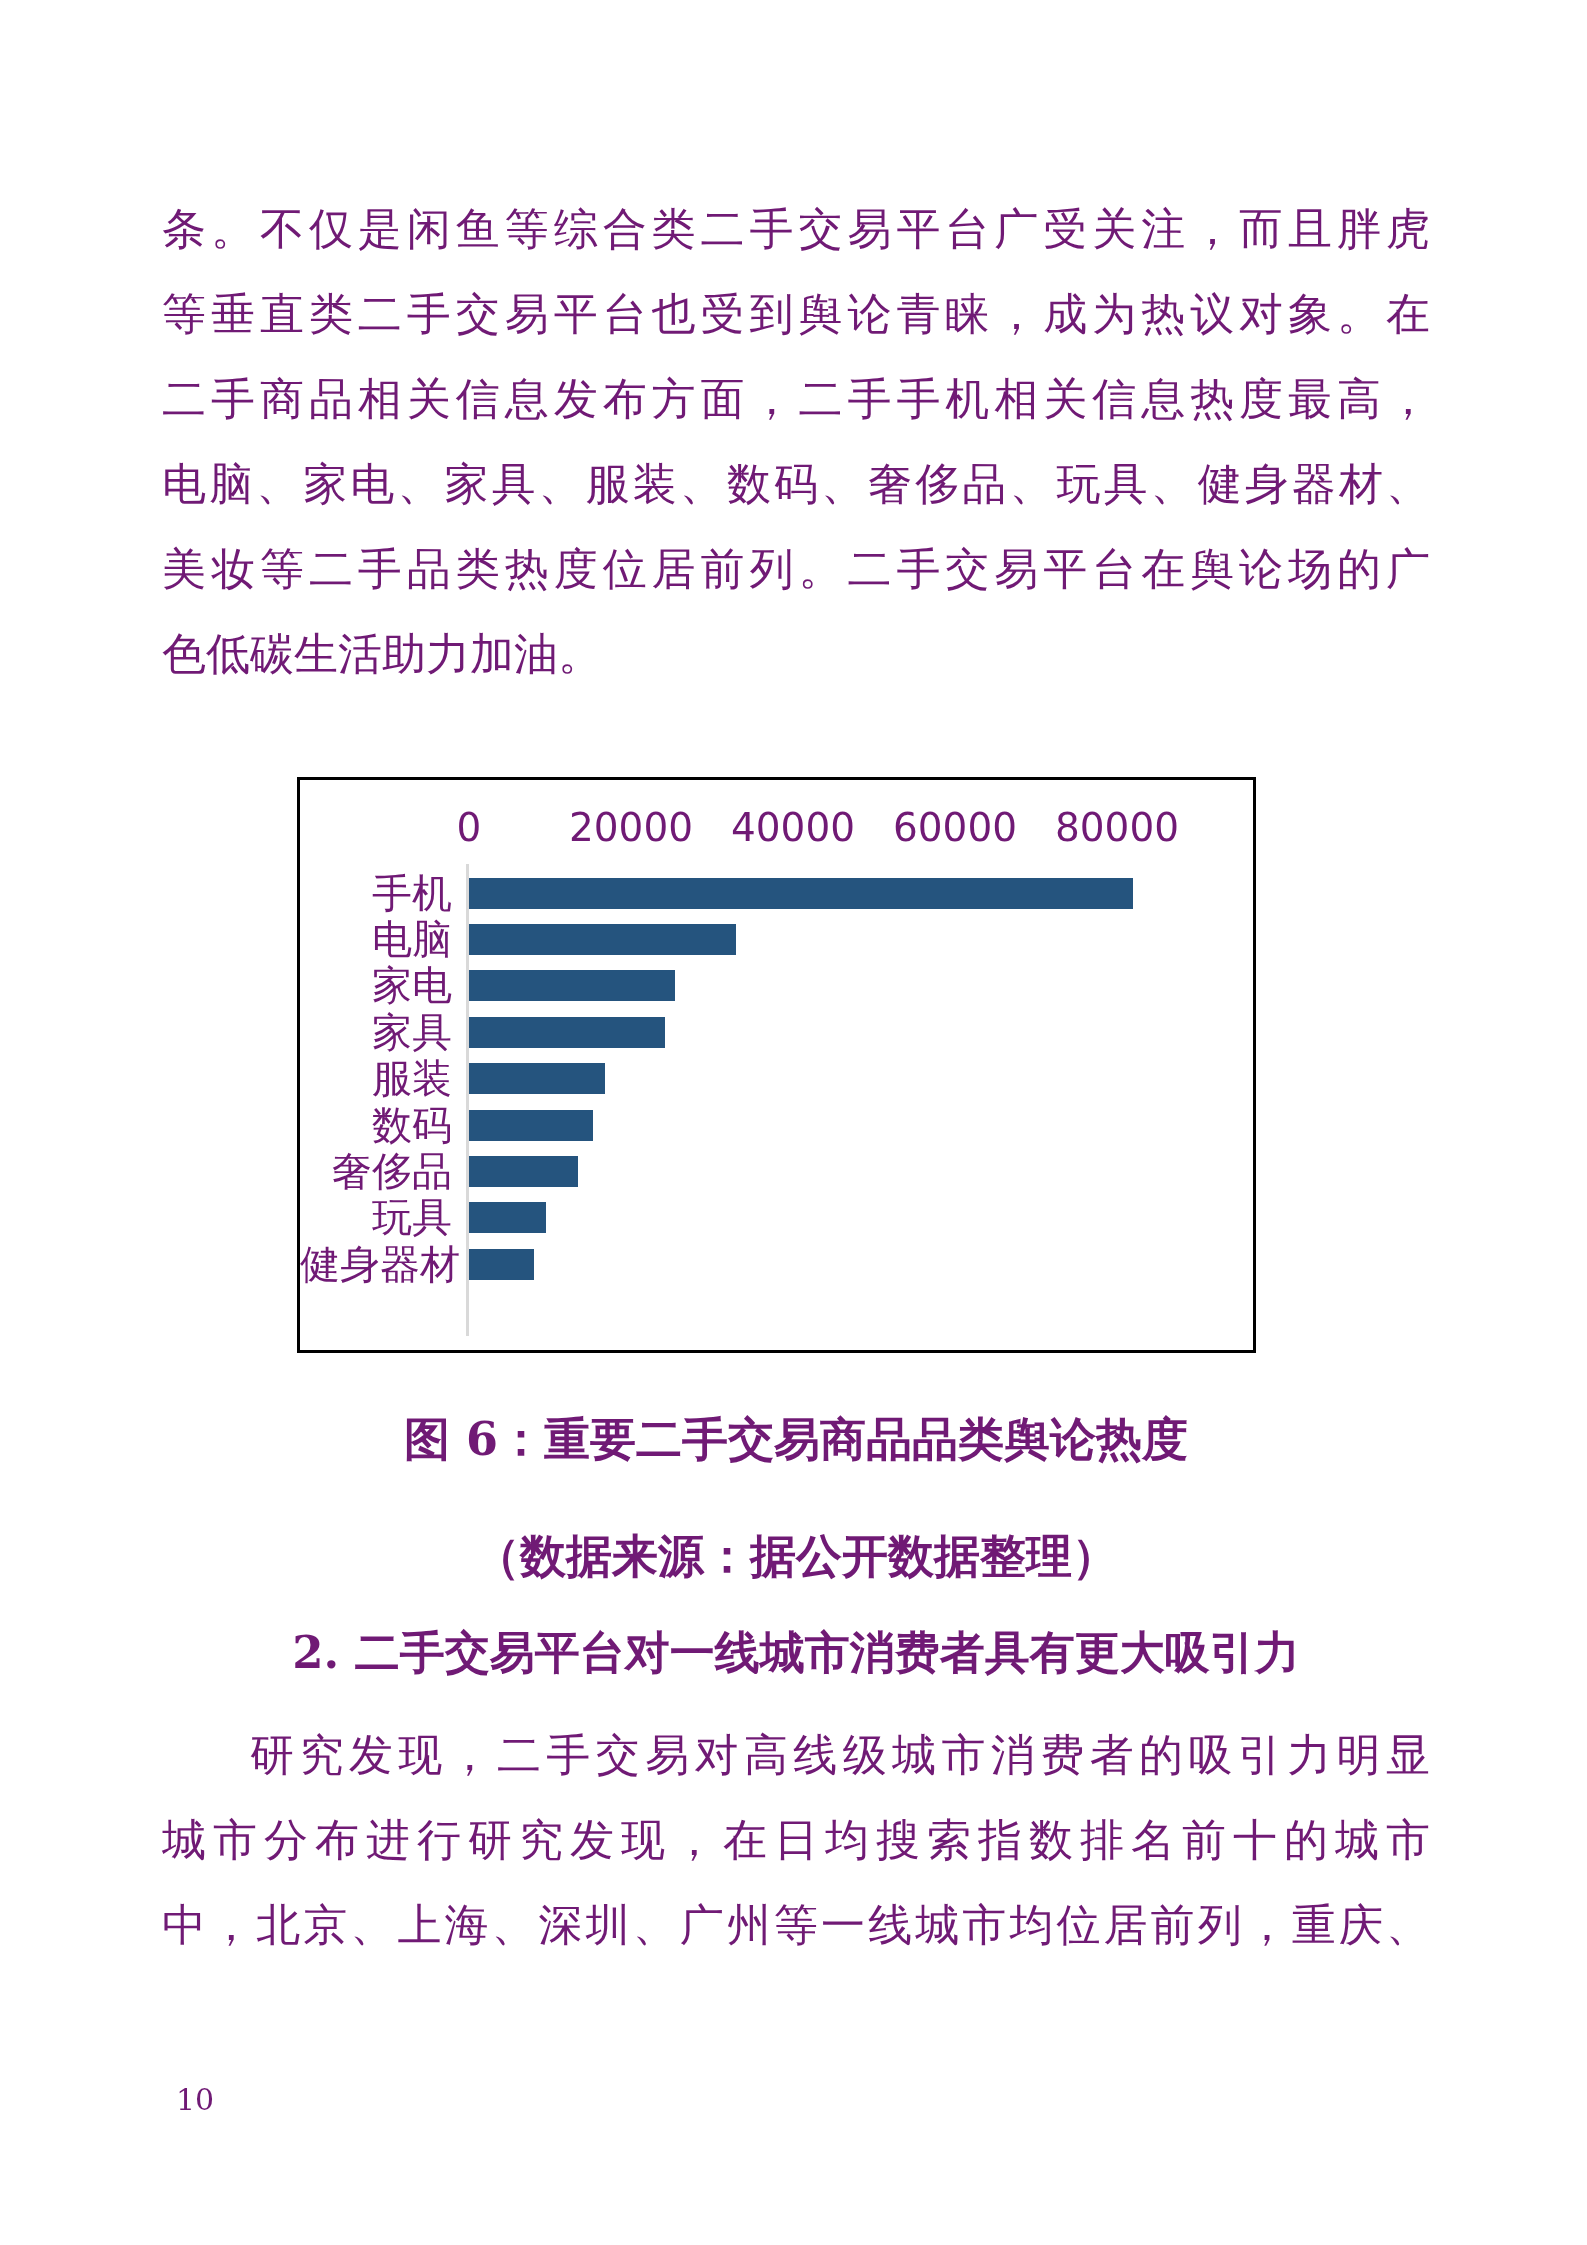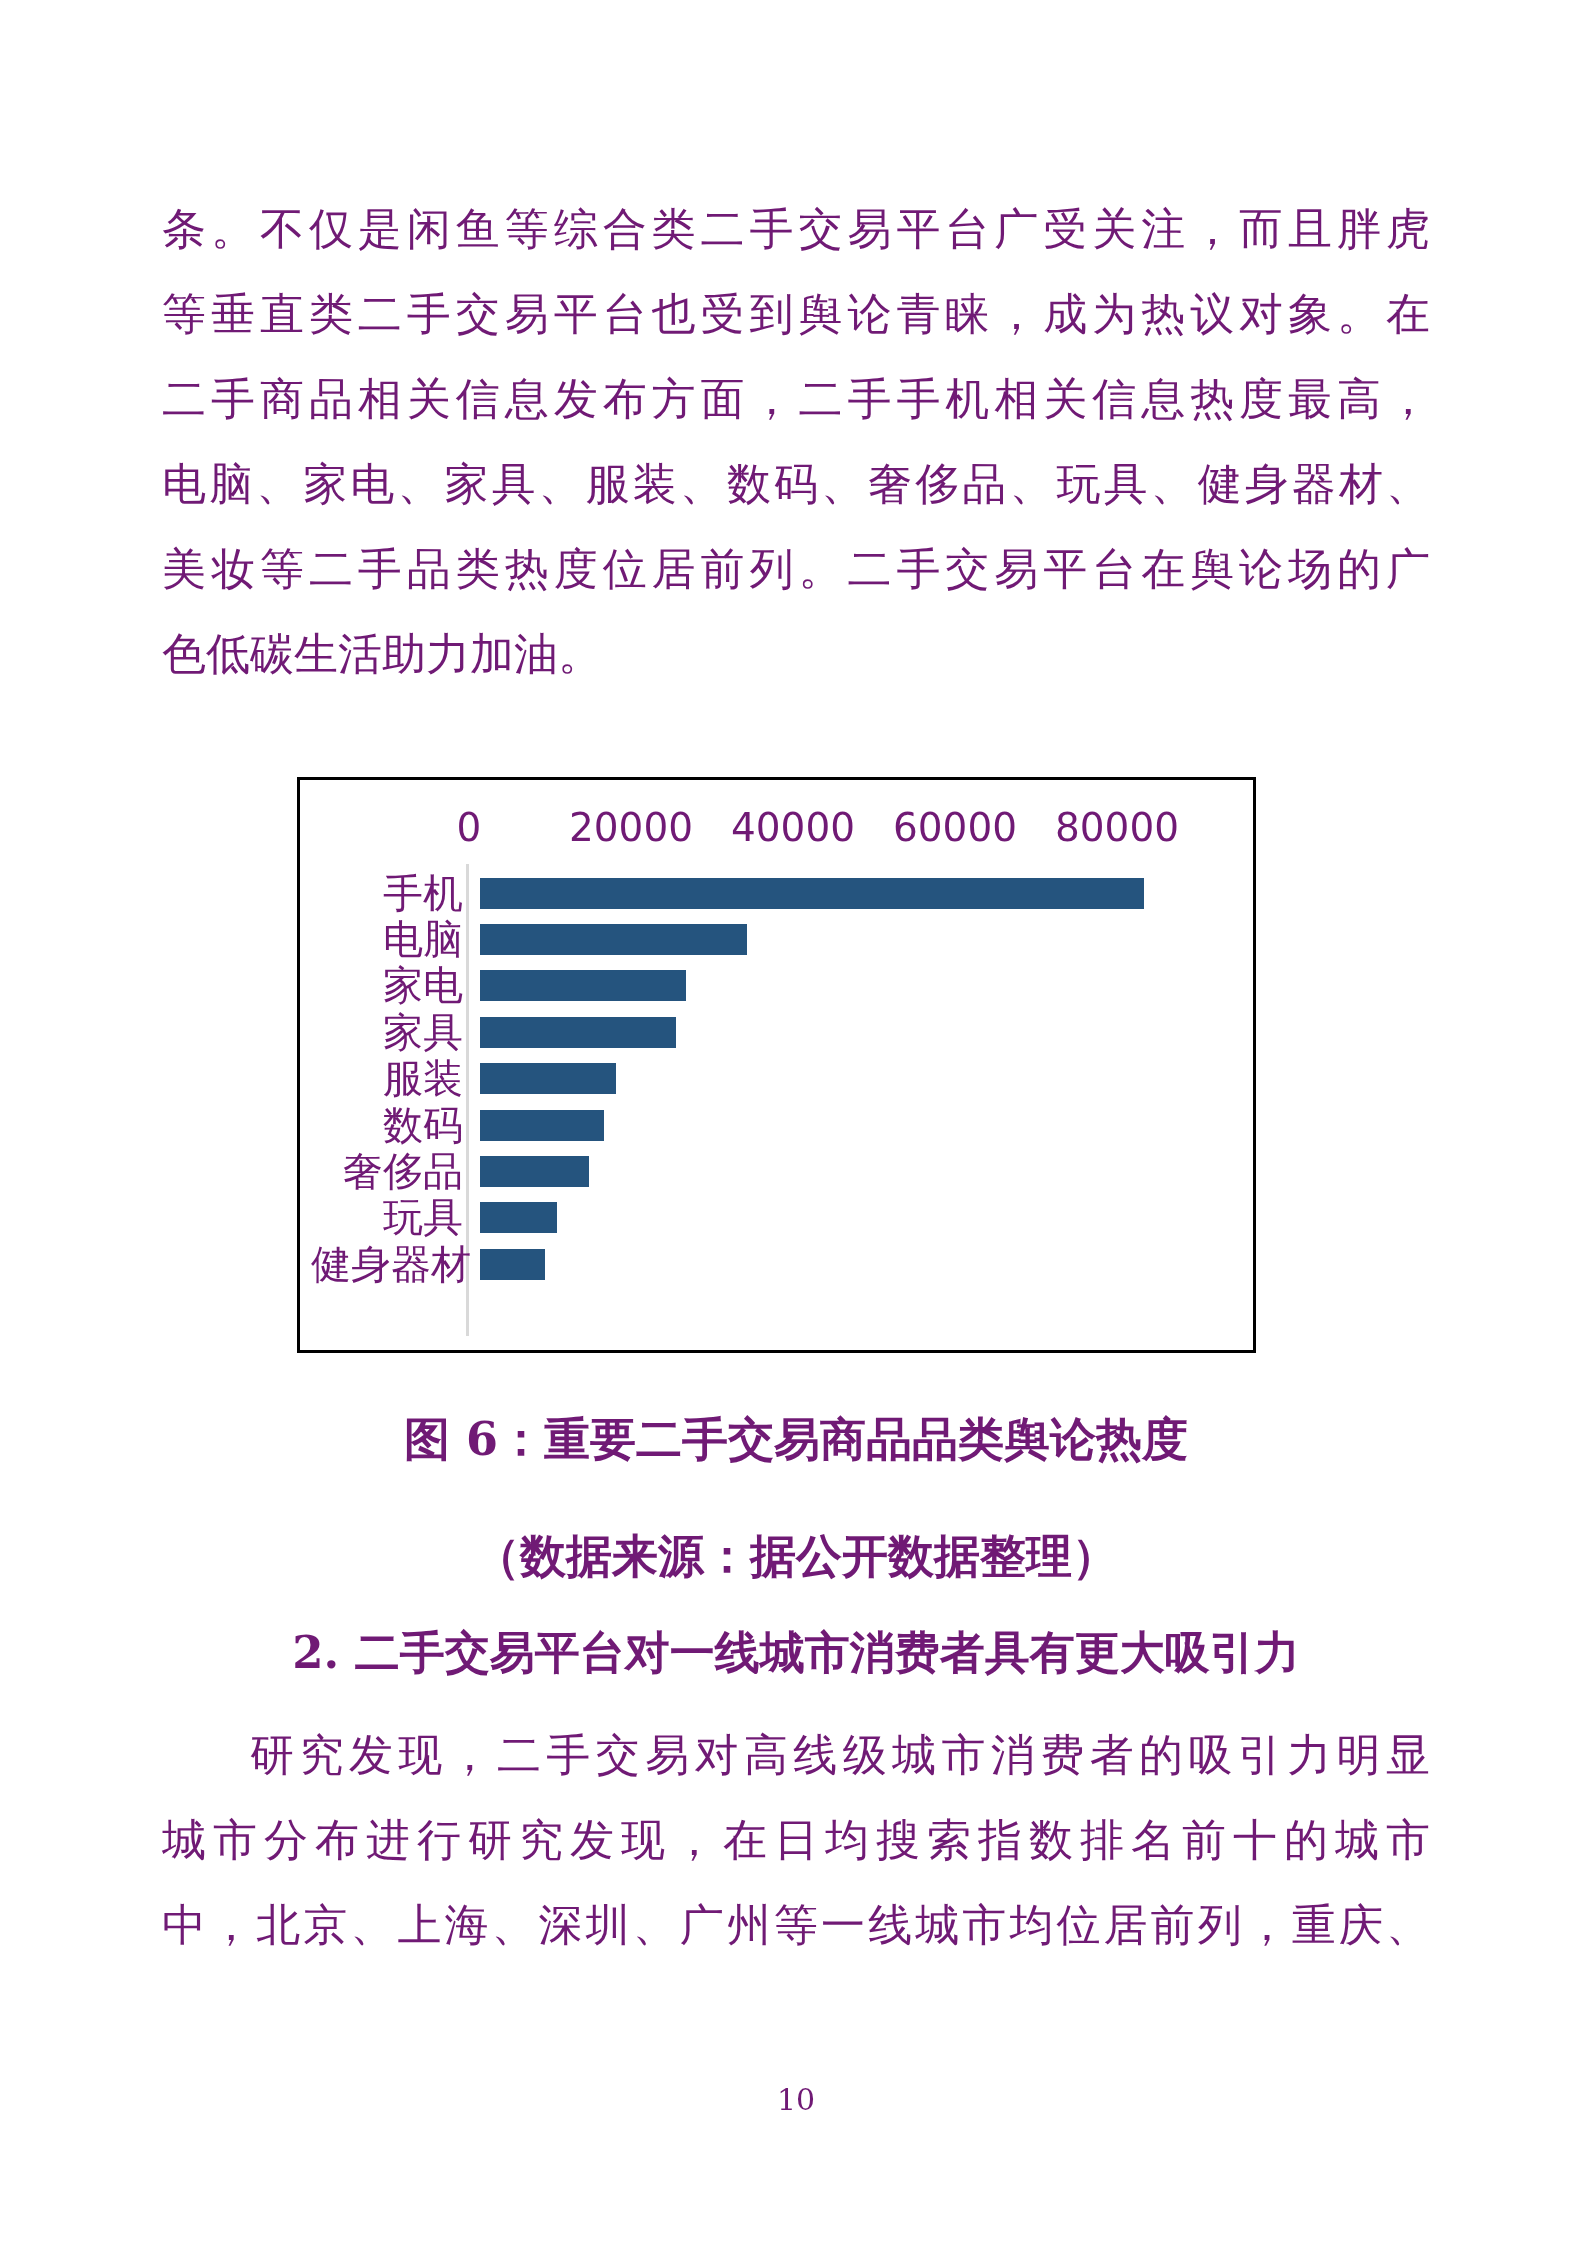--- a/index.html
+++ b/index.html
@@ -16,33 +16,33 @@
   .jline.indent{padding-left:88px;}
   
   .chart-box{
     position:absolute;left:297px;top:777px;width:959px;height:576px;
     border:3px solid #000;margin:0;box-sizing:border-box;background:#fff;
     font-family:"DejaVu Sans","Liberation Sans",sans-serif;
   }
   .axis-row{position:absolute;left:0;top:24px;width:100%;height:48px;}
   .tick{position:absolute;top:0;transform:translateX(-50%);font-size:39px;line-height:48px;}
   .baseline{position:absolute;left:166px;top:84px;width:3px;height:472px;}
-  .rows{position:absolute;left:11px;top:90px;width:100%;}
+  .rows{position:absolute;left:0;top:90px;width:100%;}
   .crow{display:flex;align-items:center;height:46.4px;}
   .cat{width:152px;padding-right:14px;text-align:right;font-size:40px;flex:none;white-space:nowrap;}
   .bar{height:31px;flex:none;}
   
   .caption,.heading2{
     position:absolute;left:162px;width:1268px;text-align:center;
     font-weight:bold;font-size:46px;line-height:50px;
   }
   .cap1{top:1414px;}
   .cap2{top:1531px;}
   .heading2{top:1628px;font-size:45px;}
-  .pagenum{position:absolute;left:162px;width:1268px;top:2082px;text-align:center;font-size:30px;}
+  .pagenum{position:absolute;left:176px;width:1268px;top:2082px;text-align:left;font-size:30px;}
 </style>
 </head>
 <body>
 
 <div class="page">
 
   <div class="para p1">
     <div class="jline">条。不仅是闲鱼等综合类二手交易平台广受关注，而且胖虎</div>
     <div class="jline">等垂直类二手交易平台也受到舆论青睐，成为热议对象。在</div>
     <div class="jline">二手商品相关信息发布方面，二手手机相关信息热度最高，</div>

